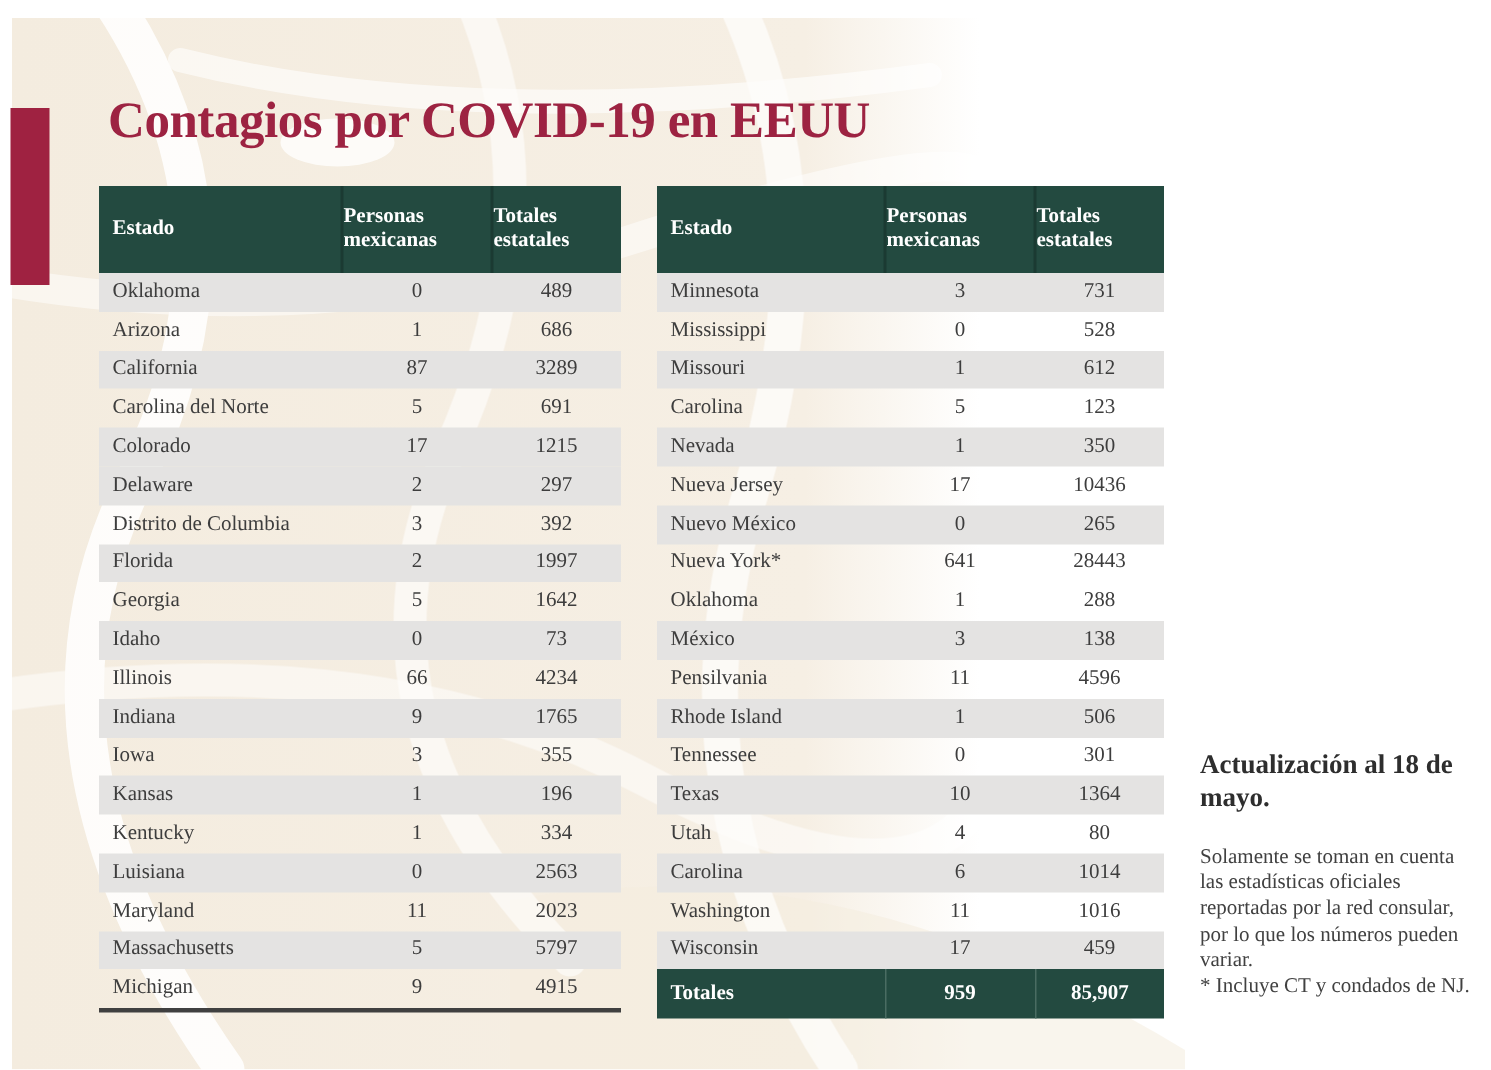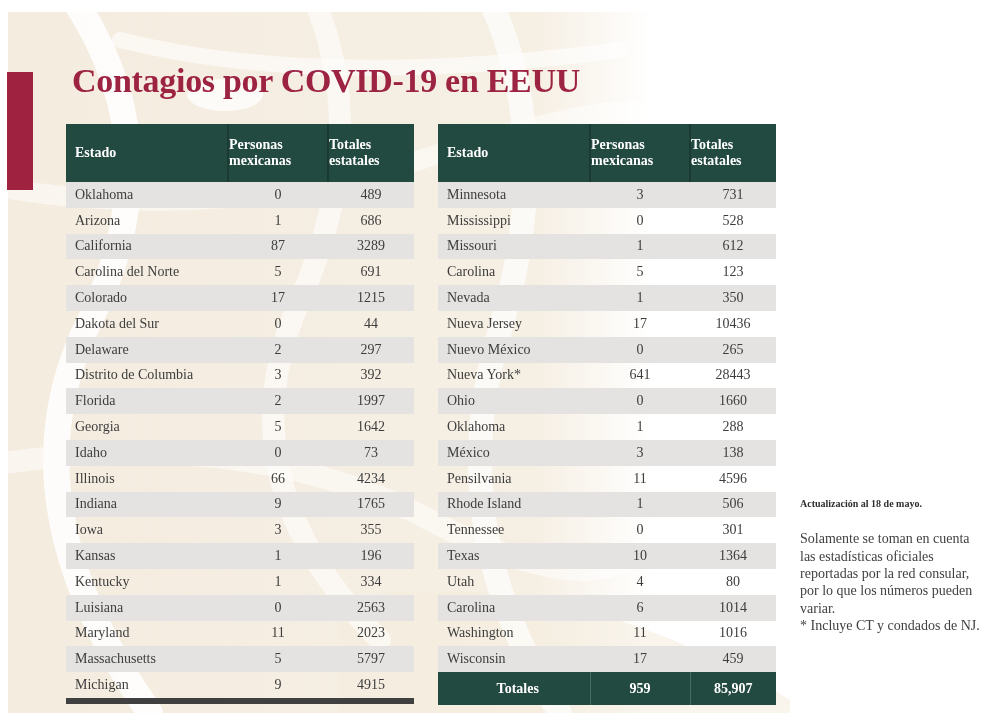--- a/index.html
+++ b/index.html
@@ -37,32 +37,32 @@
   table.covid-left col.c-state{width:162px;}
   table.covid-left col.c-num1{width:100px;}
   table.covid-left col.c-num2{width:86px;}
   table.covid-right col.c-state{width:152px;}
   table.covid-right col.c-num1{width:100px;}
   table.covid-right col.c-num2{width:86px;}
   table.covid tbody td{height:25.8px;padding:0;}
   table.covid tbody td.state{padding-left:9px;text-align:left;}
   table.covid tbody td.num{text-align:center;}
   table.covid tbody tr.stripe td{background:#e4e3e2;}
-  table.covid-left tbody tr:last-child td{border-bottom:6px solid #404040;}
+  table.covid-left tbody tr:last-child td{border-bottom:3px solid #404040;}
   table.covid tfoot td{
     background:#234a40;color:#ffffff;font-weight:700;height:31px;
   }
-  table.covid tfoot td.t-label{padding-left:9px;text-align:center;margin-top:16px;}
+  table.covid tfoot td.t-label{padding-left:9px;text-align:left;margin-top:16px;}
   table.covid tfoot td.t-num{text-align:center;border-left:1px solid #4a6c62;}
   
   .notes{
     position:absolute;left:800px;top:498px;width:186px;
     color:#414141;font-size:14px;line-height:1.24;
   }
-  .notes-title{font-weight:700;color:#2e2e2e;margin:0 0 20px 0;font-size:10px;}
+  .notes-title{font-weight:700;color:#2e2e2e;margin:0 0 20px 0;font-size:18px;}
   .notes-body{margin:0;}
   .notes-footnote{margin:0;}
 </style>
 </head>
 <body>
 
 <div class="page">
 
   <svg class="bg-pattern" viewBox="0 0 994 713" xmlns="http://www.w3.org/2000/svg" aria-hidden="true">
     <defs>
@@ -121,25 +121,20 @@
         <tr class="">
           <td class="state">Carolina del Norte</td>
           <td class="num">5</td>
           <td class="num">691</td>
         </tr>
         <tr class="stripe">
           <td class="state">Colorado</td>
           <td class="num">17</td>
           <td class="num">1215</td>
         </tr>
-        <tr class="">
-          <td class="state">Dakota del Sur</td>
-          <td class="num">0</td>
-          <td class="num">44</td>
-        </tr>
         <tr class="stripe">
           <td class="state">Delaware</td>
           <td class="num">2</td>
           <td class="num">297</td>
         </tr>
         <tr class="">
           <td class="state">Distrito de Columbia</td>
           <td class="num">3</td>
           <td class="num">392</td>
         </tr>
@@ -253,25 +248,20 @@
         <tr class="stripe">
           <td class="state">Nuevo México</td>
           <td class="num">0</td>
           <td class="num">265</td>
         </tr>
         <tr class="">
           <td class="state">Nueva York*</td>
           <td class="num">641</td>
           <td class="num">28443</td>
         </tr>
-        <tr class="stripe">
-          <td class="state">Ohio</td>
-          <td class="num">0</td>
-          <td class="num">1660</td>
-        </tr>
         <tr class="">
           <td class="state">Oklahoma</td>
           <td class="num">1</td>
           <td class="num">288</td>
         </tr>
         <tr class="stripe">
           <td class="state">México</td>
           <td class="num">3</td>
           <td class="num">138</td>
         </tr>

